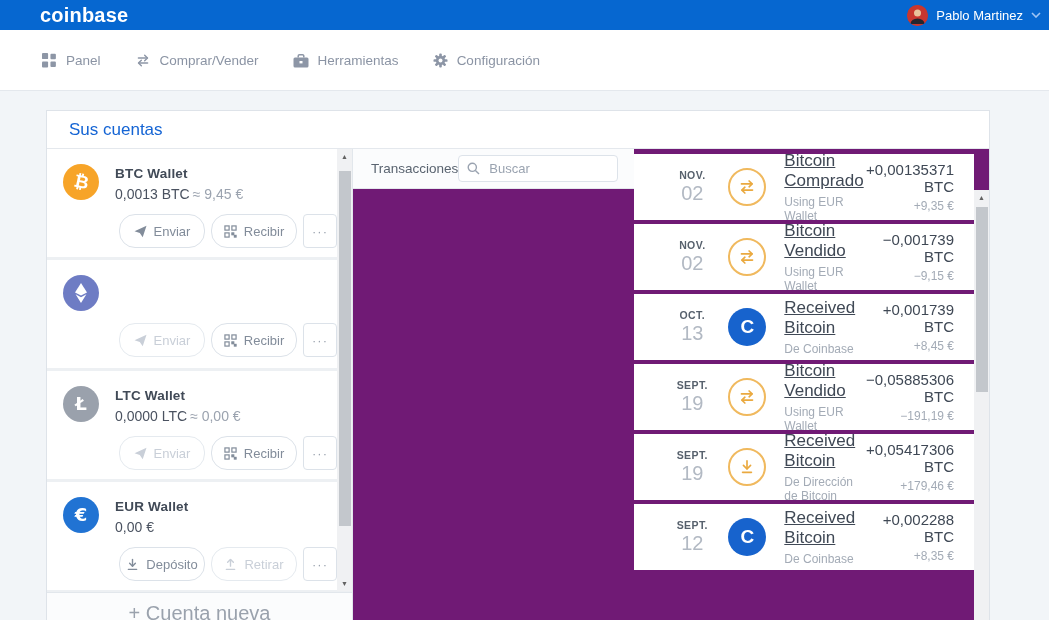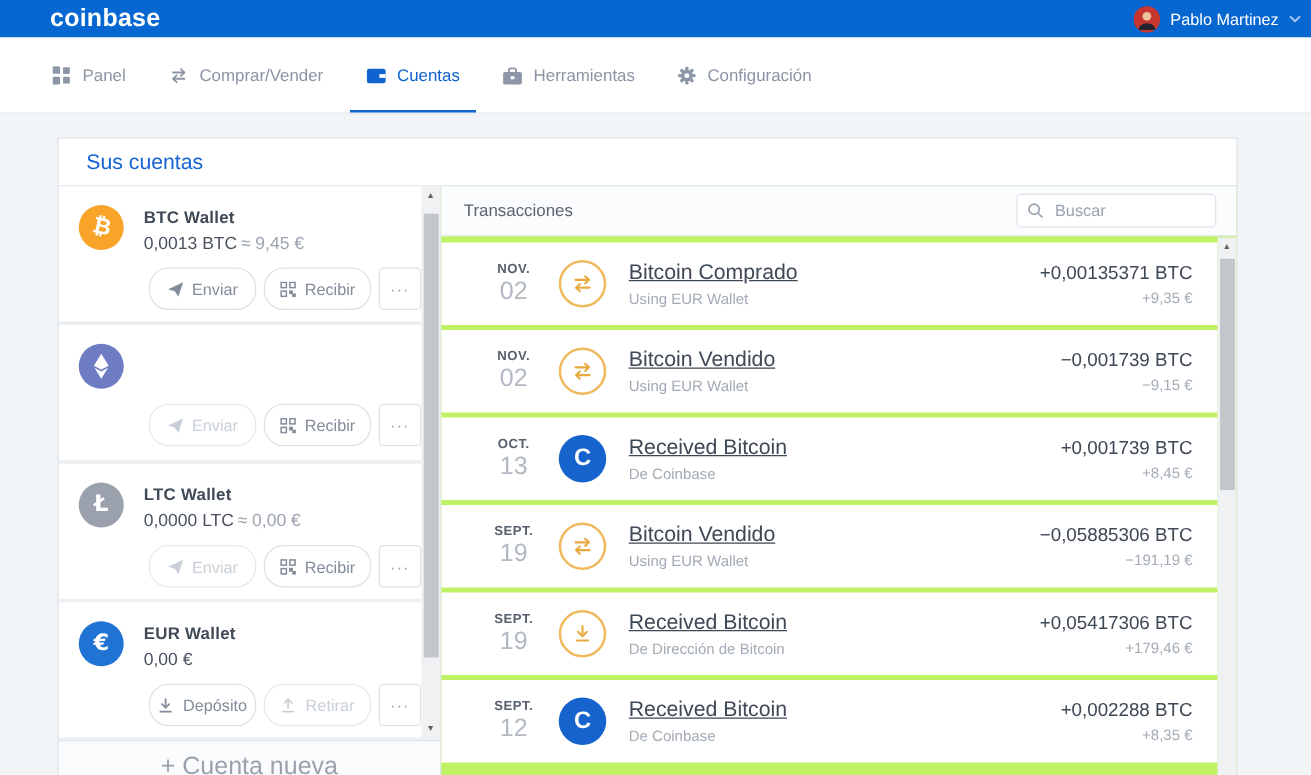--- a/index.html
+++ b/index.html
@@ -53,22 +53,22 @@
   .wbtn { height:34px; background:#fff; border:1px solid #dce2e9; border-radius:4px;
     display:flex; align-items:center; justify-content:center; font-size:13px;
     color:#828c9a; font-family:inherit; cursor:pointer; padding:0; }
   .wbtn.act { width:86px; gap:7px;border-radius:16px; }
   .wbtn.more { width:34px; color:#9aa2ae; letter-spacing:1px; }
   .wbtn.disabled { color:#c9cfd8; border-color:#e5eaef; }
   .wallet-footer { flex:none; height:28px; background:#fbfcfd; border-top:1px solid #e2e7ec;
     text-align:center; color:#9aa2ad; font-size:20px; padding-top:9px; cursor:pointer; }
 
   
-  .tx-col { flex:1; display:flex; flex-direction:column; position:relative;
-    background:#bef264; min-width:0; }
+  .tx-col { flex:1; display:flex; flex-direction:row; position:relative;
+    background:#701a75; min-width:0; }
   .tx-header { flex:none; height:40px; background:#fbfcfd; border-bottom:1px solid #e4e8ed;
     display:flex; align-items:center; padding:0 16px 0 18px; }
   .tx-title-h { font-size:13.5px; color:#5a6470; }
   .search { margin-left:auto; position:relative; }
   .search input { width:160px; height:27px; border:1px solid #dde3ea; border-radius:4px;
     padding:0 8px 0 30px; font-size:13px; color:#4a5260; font-family:inherit;
     background:#fff; outline:none; }
   .search input::placeholder { color:#9aa3b0; }
   .search svg { position:absolute; left:9px; top:7px; }
   .tx-list { flex:1; overflow:hidden; padding:5px 15px 0 0; }
@@ -132,27 +132,20 @@
   </div>
   <div class="tab">
     <svg width="16" height="15" viewBox="0 0 18 18" fill="none" stroke="#8d96a6" stroke-width="1.7" stroke-linecap="round" stroke-linejoin="round">
       <path d="M3.5 6 H14"></path>
         <path d="M11 2.8 L14.4 6 L11 9.2"></path>
       <path d="M14.5 12 H4"></path>
         <path d="M7 8.8 L3.6 12 L7 15.2"></path>
     </svg>
     <span>Comprar/Vender</span>
   </div>
-  <div class="tab active">
-    <svg width="16" height="15" viewBox="0 0 16 15">
-      <rect x="0.5" y="2" width="15" height="11.5" rx="2" fill="#0f62d0"></rect>
-      <rect x="10.5" y="6.3" width="5" height="3" fill="#ffffff"></rect>
-    </svg>
-    <span>Cuentas</span>
-  </div>
   <div class="tab">
     <svg width="16" height="15" viewBox="0 0 16 15">
       <path d="M5.2 4.5 V3 a1.3 1.3 0 0 1 1.3-1.3 h3 a1.3 1.3 0 0 1 1.3 1.3 V4.5" fill="none" stroke="#8d96a6" stroke-width="1.5"></path>
       <rect x="0.5" y="4.5" width="15" height="10" rx="1.5" fill="#8d96a6"></rect>
       <rect x="6.5" y="8" width="3" height="2.4" fill="#ffffff"></rect>
     </svg>
     <span>Herramientas</span>
   </div>
   <div class="tab">
     <svg width="15" height="15" viewBox="0 0 16 16">

